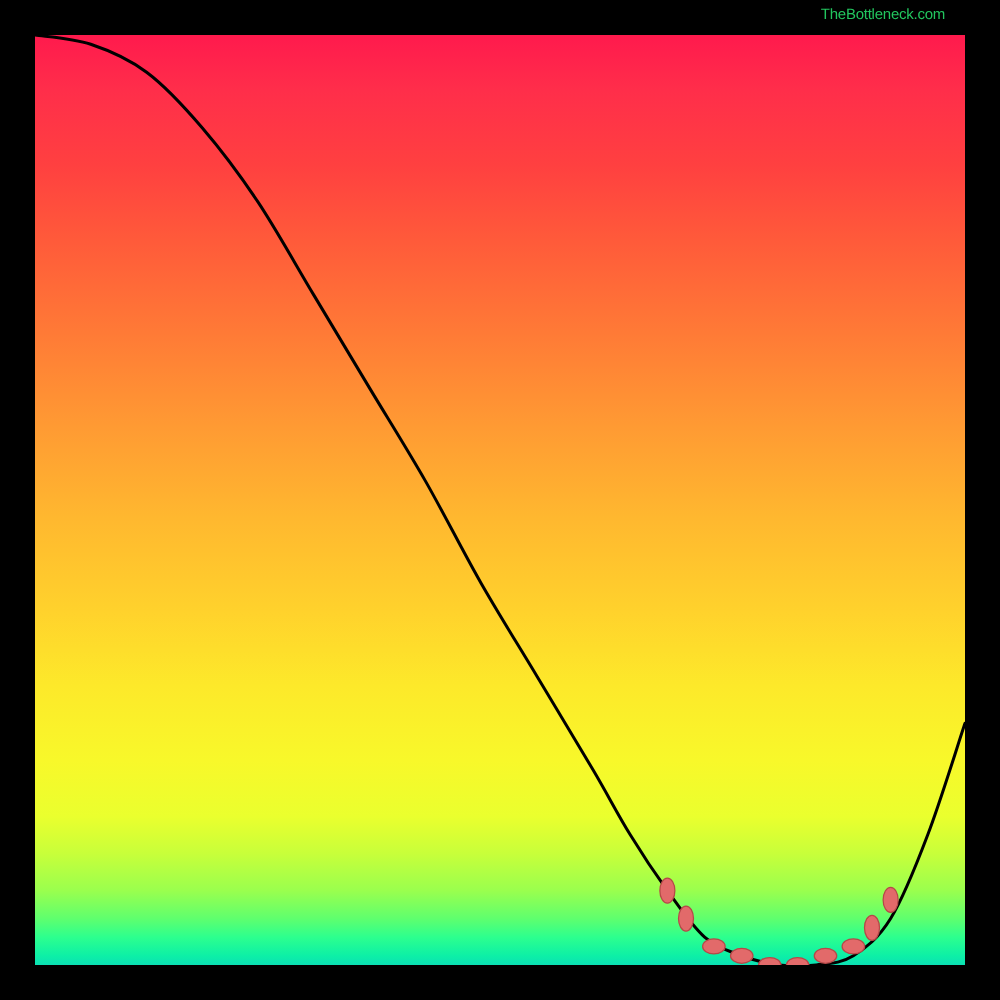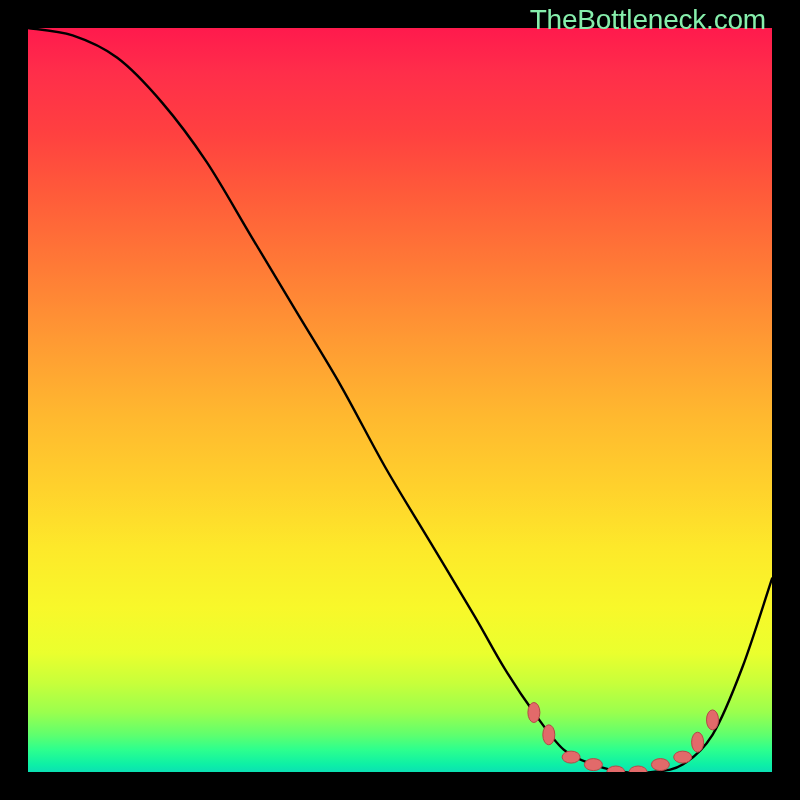--- a/index.html
+++ b/index.html
@@ -42,24 +42,24 @@
       #9aff4e 92%,
       #5fff6e 95%,
       #2dff8e 97%,
       #0df0a6 99%,
       #0be0b4 100%
     );
   }
   .watermark {
     position: absolute;
     top: 4px;
-    right: 34px;
+    right: 44px;
     font-family: Arial, Helvetica, sans-serif;
-    font-size: 28px;
-    color: #86efac;
+    font-size: 12px;
+    color: #22c55e;
     letter-spacing: -0.2px;
     z-index: 50;
   }
   svg.curve {
     position: absolute;
     left: 0;
     top: 0;
     width: 744px;
     height: 744px;
     z-index: 10;

